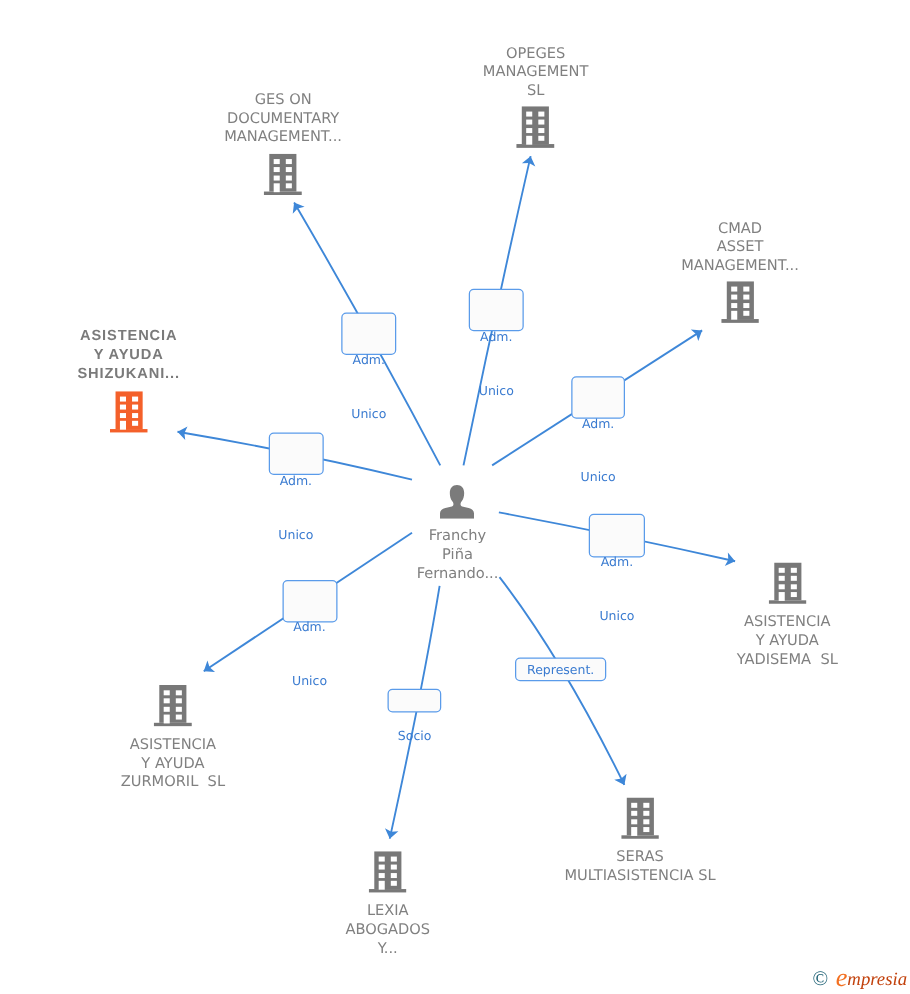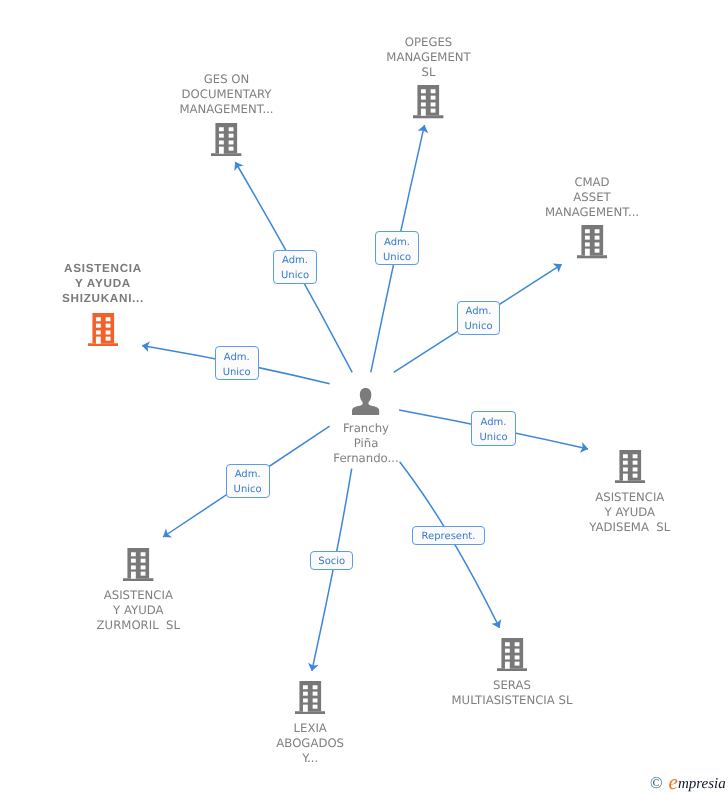--- a/index.html
+++ b/index.html
@@ -7,21 +7,21 @@
   body{width:728px;height:795px;background:#fff;font-family:"DejaVu Sans",sans-serif;overflow:hidden;
     -webkit-font-smoothing:antialiased;text-rendering:geometricPrecision;}
   #graph{position:relative;width:728px;height:795px;}
   svg.layer{position:absolute;left:0;top:0;width:728px;height:795px;}
   .node{position:absolute;text-align:center;}
   .node .label{font-size:11.7px;line-height:15px;color:#808080;white-space:pre;}
   .node.highlight .label{color:#7a7a7a;font-family:"Liberation Sans",sans-serif;font-weight:bold;letter-spacing:0.72px;position:relative;top:-1.3px;}
   .edge-label{position:absolute;border:1px solid #5a9bea;background:#fbfbfb;border-radius:4px;
       color:#3a7bd0;font-size:10px;line-height:15px;text-align:center;box-sizing:border-box;
       display:flex;flex-direction:column;justify-content:flex-start;align-items:center;}
-  .edge-label div{width:100%;}
+  .edge-label div{width:100%;margin-top:28px;}
   #wm{position:absolute;left:650px;top:772px;white-space:nowrap;line-height:18px;}
   #wm .wm-c{font-family:"Liberation Serif",serif;font-size:16.5px;}
   #wm .wm-e{font-family:"Liberation Serif",serif;font-style:italic;font-size:21px;margin-left:6px;position:relative;top:1px;}
   #wm .wm-r{font-family:"Liberation Serif",serif;font-style:italic;font-size:15px;}
 </style>
 </head>
 <body>
 
 <div id="graph">
   <svg class="layer" id="edges">
@@ -277,14 +277,14 @@
         <div>Adm.</div>
         <div>Unico</div>
       </div>
       <div class="edge-label" style="left: 310.1px; top: 550.6px; width: 43.3px; height: 19.2px; padding-top: 2.2px;">
         <div>Socio</div>
       </div>
       <div class="edge-label" style="left: 412.4px; top: 526.4px; width: 72.3px; height: 18.3px; padding-top: 2.2px; justify-content: flex-end;">
         <div>Represent.</div>
       </div>
     </div>
-  <div id="wm"><span class="wm-c" style="color:#1b5f73;">©</span><span class="wm-e" style="color:#f37021;">e</span><span class="wm-r" style="color:#0f172a;">mpresia</span></div>
+  <div id="wm"><span class="wm-c" style="color:#1b5f73;">©</span><span class="wm-e" style="color:#f37021;">e</span><span class="wm-r" style="color:#c2410c;">mpresia</span></div>
 </div>
 
 </body></html>

